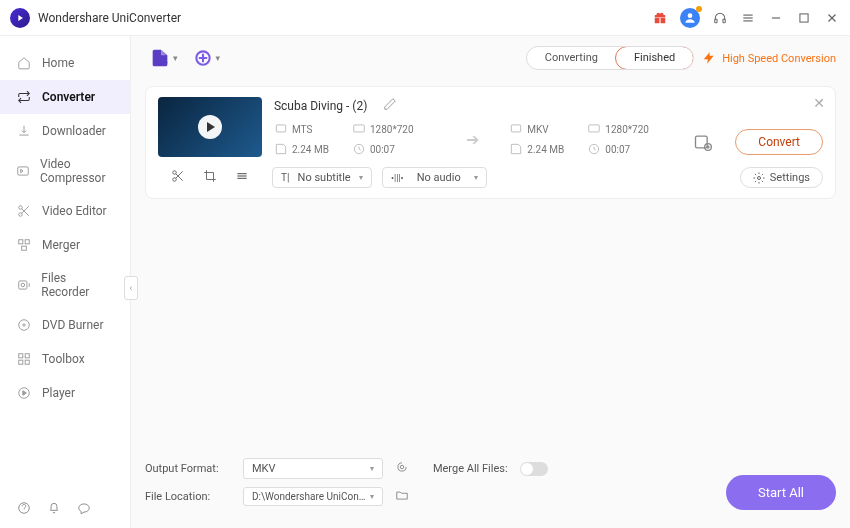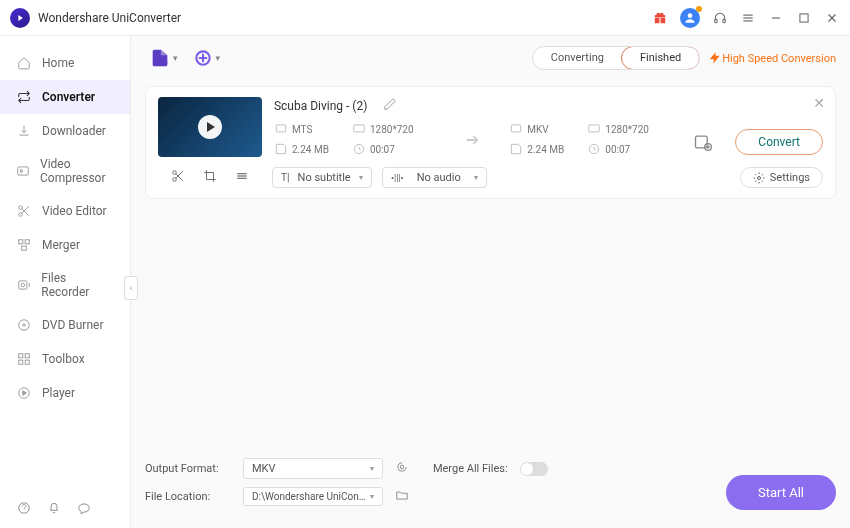--- a/index.html
+++ b/index.html
@@ -20,35 +20,35 @@
 .nav-icon{width:16px;height:16px;display:flex;align-items:center;justify-content:center;color:#999}
 .nav-item.active .nav-icon{color:#333}
 .collapse-btn{position:absolute;right:-8px;top:240px;width:14px;height:24px;background:#fff;border:1px solid #ddd;border-radius:3px;display:flex;align-items:center;justify-content:center;cursor:pointer;font-size:9px;color:#999}
 .sidebar-bottom{display:flex;gap:14px;padding:12px 16px;color:#888}
 .content{flex:1;display:flex;flex-direction:column;background:#fafafa}
 .toolbar{height:44px;display:flex;align-items:center;padding:0 14px;gap:8px}
 .tb-btn{display:flex;align-items:center;gap:2px;padding:4px;cursor:pointer;color:#5b3cc4}
 .tabs-seg{margin-left:auto;display:flex;background:#fff;border:1px solid #ddd;border-radius:14px;overflow:hidden;height:24px}
 .tab{padding:0 18px;line-height:22px;font-size:11px;color:#555;cursor:pointer}
 .tab.active{border:1px solid #d97757;border-radius:14px;color:#333;margin:-1px}
-.hsc{margin-left:auto;display:flex;align-items:center;gap:0;color:#f97316;font-size:11px;cursor:pointer}
+.hsc{margin-left:auto;display:flex;align-items:center;gap:6px;color:#f97316;font-size:11px;cursor:pointer}
 .card{margin:6px 14px;background:#fff;border:1px solid #eee;border-radius:8px;padding:10px 12px;position:relative}
 .card-close{position:absolute;right:10px;top:8px;color:#aaa;cursor:pointer;font-size:14px}
 .row1{display:flex;gap:12px;align-items:flex-start}
 .thumb{width:104px;height:60px;background:linear-gradient(135deg,#0a2540,#1e5a8e);border-radius:4px;position:relative;display:flex;align-items:center;justify-content:center}
 .thumb .play{width:24px;height:24px;background:rgba(255,255,255,.95);border-radius:50%;display:flex;align-items:center;justify-content:center}
 .thumb .play::after{content:"";border-left:8px solid #333;border-top:5px solid transparent;border-bottom:5px solid transparent;margin-left:2px}
 .file-col{flex:1}
 .file-title{display:flex;align-items:center;gap:16px;font-size:12px;margin-bottom:8px}
 .meta-row{display:flex;align-items:center;gap:22px}
 .meta-group{display:flex;flex-direction:column;gap:6px;width:162px}
 .meta{display:flex;gap:8px}
 .meta-item{display:flex;align-items:center;gap:4px;font-size:10px;color:#777;width:70px}
 .arrow-sep{color:#ccc;font-size:16px;margin:0 8px}
-.convert-btn{border:1.5px solid #e89b6c;color:#0f766e;background:#fff;border-radius:14px;padding:5px 22px;font-size:12px;cursor:pointer;margin-top:6px;margin-left:auto}
+.convert-btn{border:1.5px solid #e89b6c;color:#c2410c;background:#fff;border-radius:14px;padding:5px 22px;font-size:12px;cursor:pointer;margin-top:6px;margin-left:auto}
 .settings-icon{cursor:pointer;color:#888;margin-top:8px}
 .row2{display:flex;align-items:center;gap:10px;margin-top:10px}
 .mini-tools{display:flex;gap:18px;width:104px;justify-content:center;color:#666}
 .sel{display:flex;align-items:center;gap:6px;border:1px solid #ddd;border-radius:4px;padding:3px 8px;font-size:11px;color:#555;background:#fff;cursor:pointer;width:100px;justify-content:space-between}
 .sel.wide{width:105px}
 .settings-btn{display:flex;align-items:center;gap:5px;border:1px solid #ddd;border-radius:12px;padding:3px 12px;font-size:11px;color:#555;cursor:pointer;margin-left:auto}
 .bottom{margin-top:auto;padding:10px 14px 14px;border-top:0}
 .brow{display:flex;align-items:center;gap:12px;margin-bottom:8px;font-size:11px;color:#555}
 .brow label{width:86px}
 .bsel{border:1px solid #ddd;border-radius:3px;padding:3px 8px;width:140px;display:flex;justify-content:space-between;align-items:center;background:#fff;cursor:pointer}

